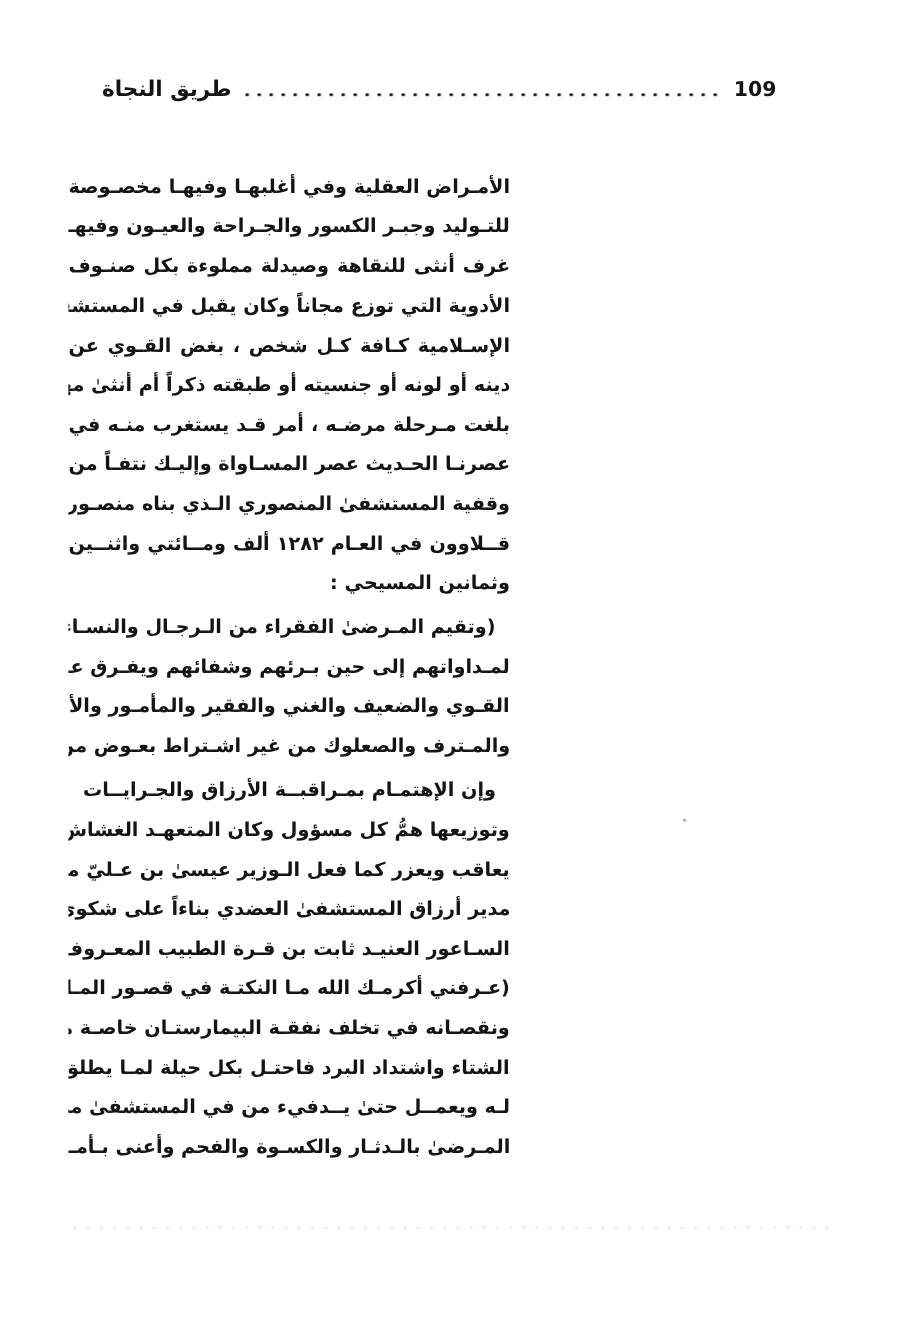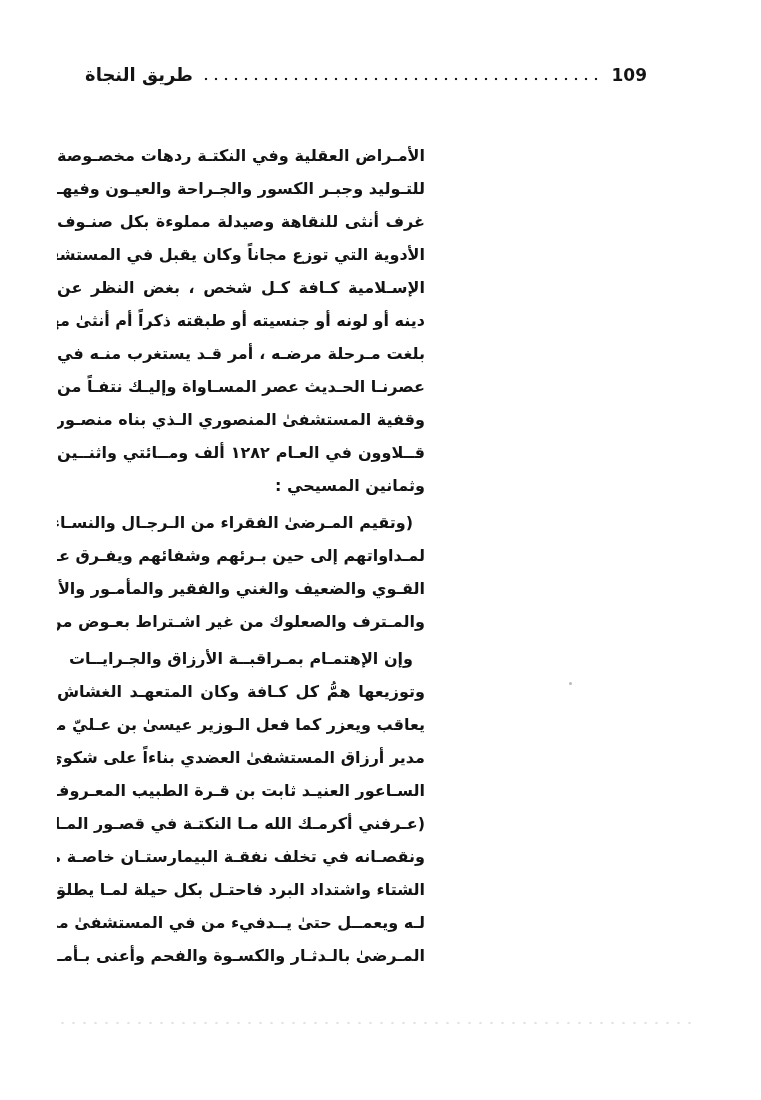--- a/index.html
+++ b/index.html
@@ -102,41 +102,41 @@
 <div class="page">
 
   <div class="header">
     <span class="book-title">طريق النجاة</span>
     <span class="leader"></span>
     <span class="page-number">109</span>
   </div>
 
   <div class="body-text" id="body-text">
       <div class="para">
-        <div class="line">الأمـراض العقلية وفي النكتـة ردهات مخصـوصة</div>
+        <div class="line">الأمـراض العقلية وفي أغلبهـا وفيهـا مخصـوصة</div>
         <div class="line">للتـوليد وجبـر الكسور والجـراحة والعيـون وفيهـا</div>
         <div class="line">غرف أنثى للنقاهة وصيدلة مملوءة بكل صنـوف</div>
         <div class="line">الأدوية التي توزع مجاناً وكان يقبل في المستشفيات</div>
-        <div class="line">الإسـلامية كـافة كـل شخص ، بغض النظر عن</div>
+        <div class="line">الإسـلامية كـافة كـل شخص ، بغض القـوي عن</div>
         <div class="line">دينه أو لونه أو جنسيته أو طبقته ذكراً أم أنثىٰ مهما</div>
         <div class="line">بلغت مـرحلة مرضـه ، أمر قـد يستغرب منـه في</div>
         <div class="line">عصرنـا الحـديث عصر المسـاواة وإليـك نتفـاً من</div>
         <div class="line">وقفية المستشفىٰ المنصوري الـذي بناه منصـور بن</div>
         <div class="line">قــلاوون في العـام ١٢٨٢ ألف ومــائتي واثنــين</div>
         <div class="line short">وثمانين المسيحي :</div>
       </div>
       <div class="para">
         <div class="line indent">(وتقيم المـرضىٰ الفقراء من الـرجـال والنسـاء</div>
         <div class="line">لمـداواتهم إلى حين بـرئهم وشفائهم ويفـرق عـلى</div>
         <div class="line">القـوي والضعيف والغني والفقير والمأمـور والأمير</div>
         <div class="line">والمـترف والصعلوك من غير اشـتراط بعـوض من</div>
       </div>
       <div class="para">
         <div class="line indent">وإن الإهتمـام بمـراقبــة الأرزاق والجـرايــات</div>
-        <div class="line">وتوزيعها همُّ كل كـافة وكان المتعهـد الغشاش</div>
+        <div class="line">وتوزيعها همُّ كل مسؤول وكان المتعهـد الغشاش</div>
         <div class="line">يعاقب ويعزر كما فعل الـوزير عيسىٰ بن عـليّ مع</div>
         <div class="line">مدير أرزاق المستشفىٰ العضدي بناءاً على شكوىٰ</div>
         <div class="line">السـاعور العنيـد ثابت بن قـرة الطبيب المعـروف</div>
         <div class="line">(عـرفني أكرمـك الله مـا النكتـة في قصـور المـال</div>
         <div class="line">ونقصـانه في تخلف نفقـة البيمارستـان خاصـة مع</div>
         <div class="line">الشتاء واشتداد البرد فاحتـل بكل حيلة لمـا يطلق</div>
         <div class="line">لـه ويعمــل حتىٰ يــدفيء من في المستشفىٰ من</div>
         <div class="line">المـرضىٰ بالـدثـار والكسـوة والفحم وأعنى بـأمـر</div>
       </div>
     </div>

